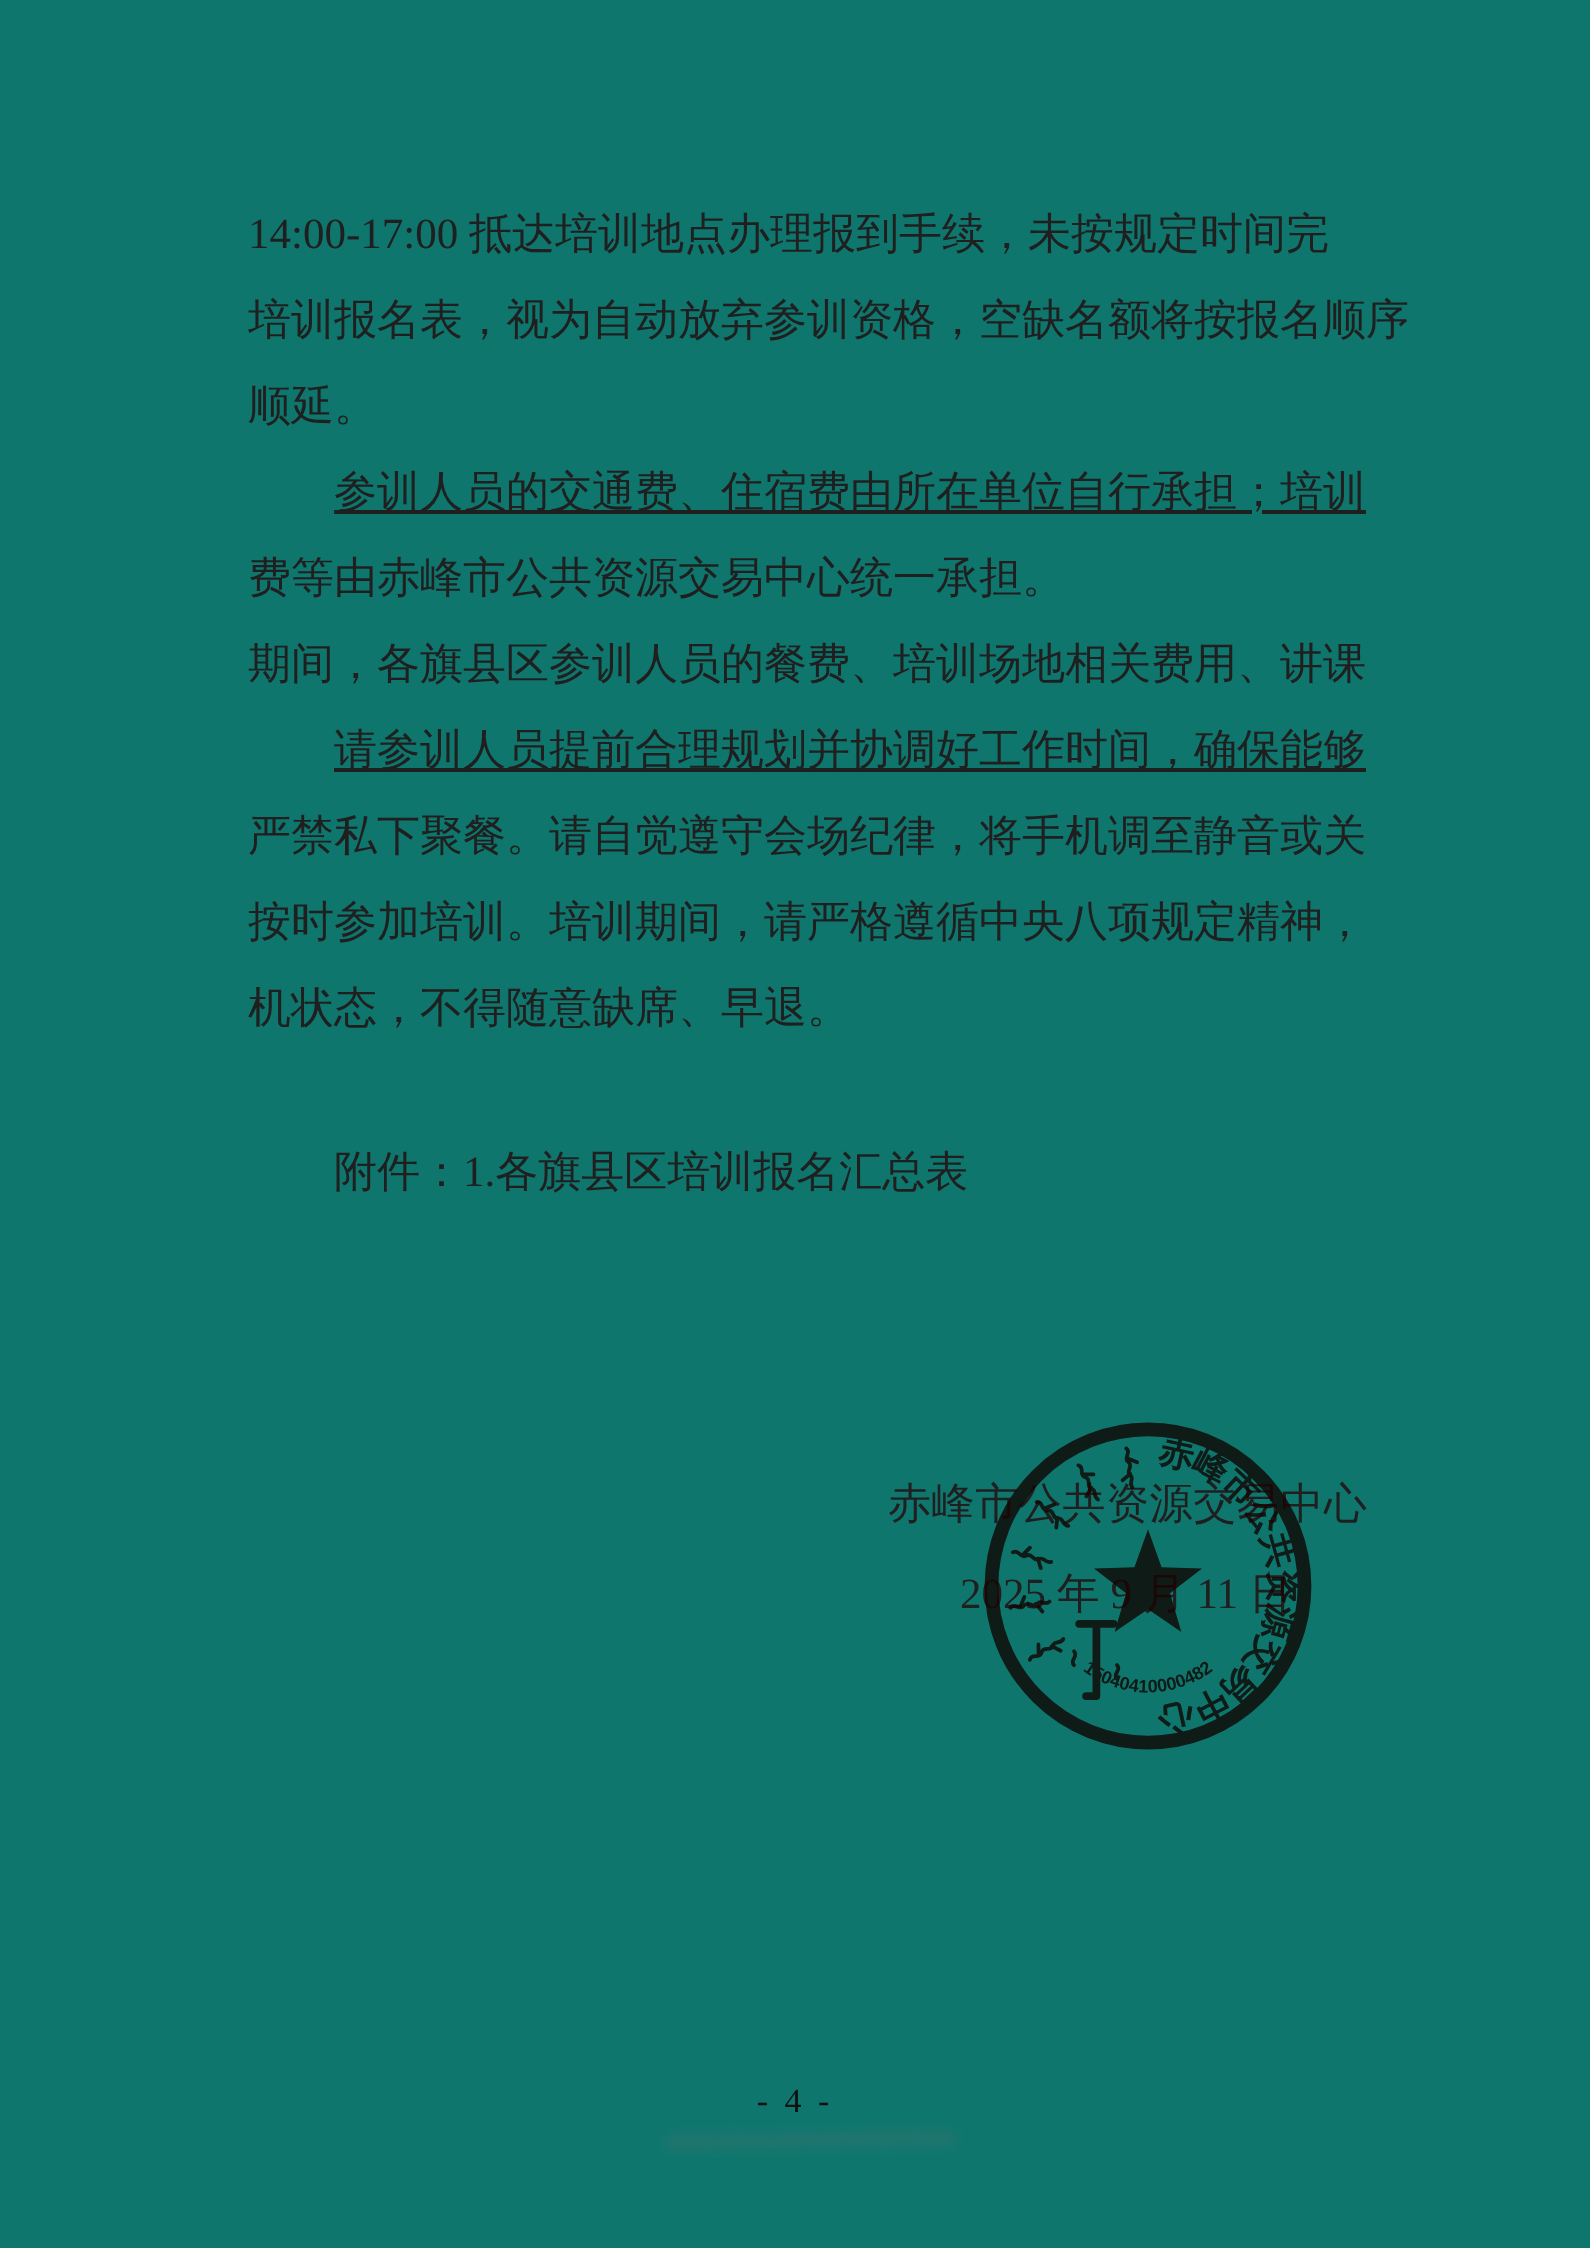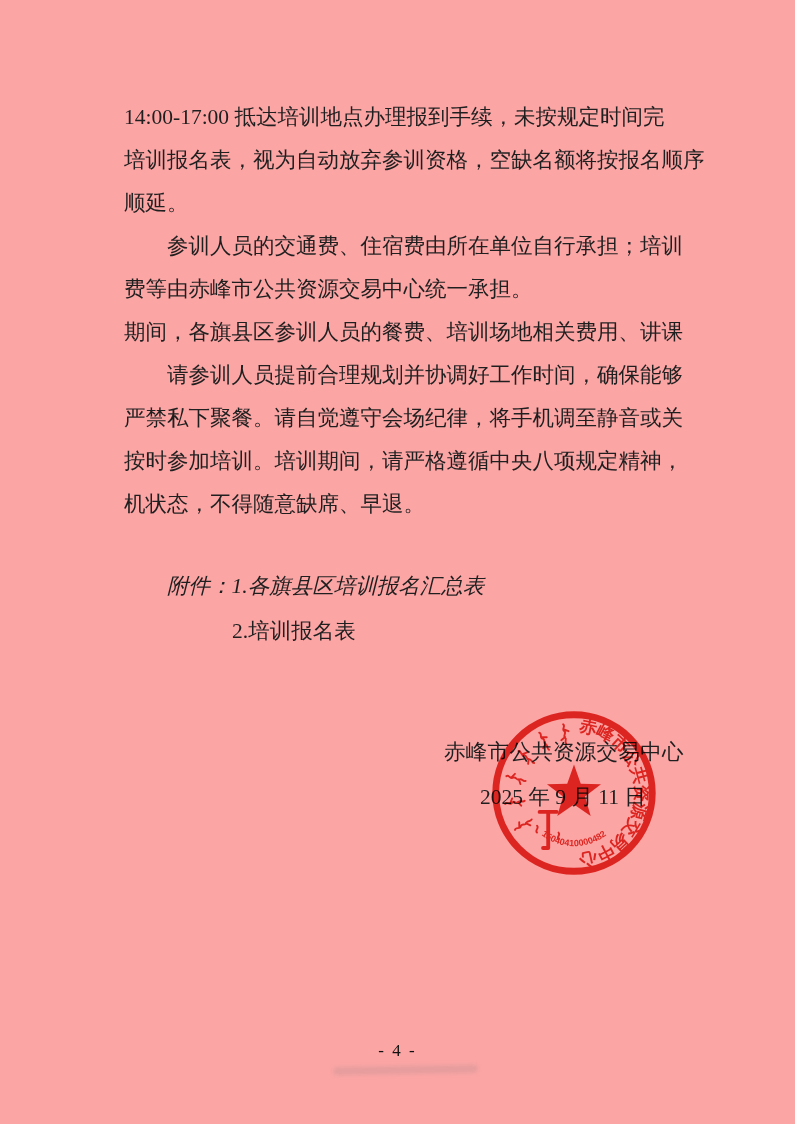--- a/index.html
+++ b/index.html
@@ -1,39 +1,39 @@
 <!DOCTYPE html>
 <html><head>
 <meta charset="utf-8">
 <style>
   html,body{margin:0;padding:0;background:#888;}
   .page{
     position:relative;
     width:795px;height:1124px;
-    background:#fca5a5;
+    background:#0f766e;
     margin:0 auto;
     overflow:hidden;
     font-family:"Liberation Serif","DejaVu Serif",serif;
     color:#1f1f1f;
   }
   .body-text{
     position:absolute;left:124px;top:96px;width:600px;
   }
   .line{
     height:43px;line-height:43px;
     font-size:21.5px;
     white-space:nowrap;
     letter-spacing:0px;
   }
-  .indent{padding-left:43px;}
+  .indent{padding-left:43px;text-decoration:underline;}
   .attachments{
     position:absolute;left:124px;top:564px;width:600px;
   }
   .attachments .line{height:45px;line-height:45px;}
-  .att-first{padding-left:43px;font-style:italic;}
+  .att-first{padding-left:43px;}
   .att-rest{padding-left:108px;}
   .sig-org{
     position:absolute;left:444px;top:736px;
     font-size:21.5px;line-height:32px;white-space:nowrap;
     letter-spacing:0.3px;
   }
   .sig-date{
     position:absolute;left:480px;top:781px;
     font-size:21.5px;line-height:32px;white-space:nowrap;
   }
@@ -69,21 +69,20 @@
     <div class="line">费等由赤峰市公共资源交易中心统一承担。</div>
     <div class="line">期间，各旗县区参训人员的餐费、培训场地相关费用、讲课</div>
     <div class="line indent">请参训人员提前合理规划并协调好工作时间，确保能够</div>
     <div class="line">严禁私下聚餐。请自觉遵守会场纪律，将手机调至静音或关</div>
     <div class="line">按时参加培训。培训期间，请严格遵循中央八项规定精神，</div>
     <div class="line">机状态，不得随意缺席、早退。</div>
   </main>
 
   <div class="attachments">
     <div class="line att-first"><span>附件：</span><span>1.各旗县区培训报名汇总表</span></div>
-    <div class="line att-rest">2.培训报名表</div>
   </div>
 
   <div class="sig-org">赤峰市公共资源交易中心</div>
   <div class="sig-date">2025 年 9 月 11 日</div>
 
   <svg class="seal" viewBox="0 0 200 200">
     <circle cx="100" cy="100" r="91" fill="none" stroke="#dd2a22" stroke-width="8"></circle>
 
     <path id="cnArc" d="M106.3,28.3 A72,72 0 0 1 106.3,171.7" fill="none"></path>
     <text font-size="20" font-weight="bold" fill="#dd2a22" letter-spacing="-0.5" font-family="'Liberation Serif','DejaVu Serif',serif">

